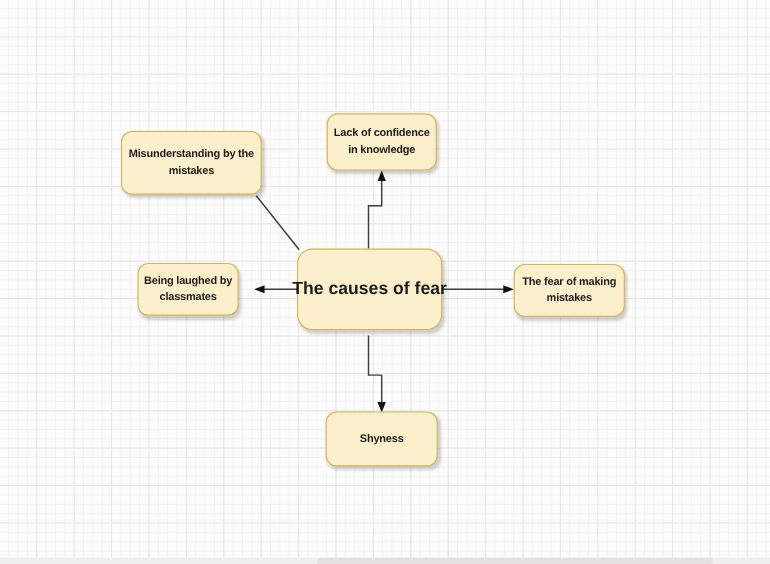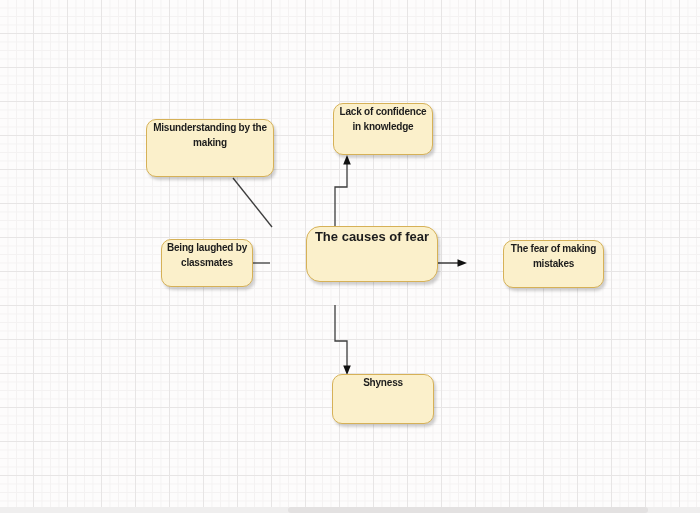--- a/index.html
+++ b/index.html
@@ -30,36 +30,35 @@
   }
   svg.edges * { pointer-events: auto; }
   .node {
     position: absolute;
     box-sizing: border-box;
     background: #fbf0cb;
     border: 1.4px solid #d6b157;
     border-radius: 10px;
     box-shadow: 2px 3px 3px rgba(0,0,0,0.18);
     display: flex;
-    align-items: flex-start;
+    align-items: center;
     justify-content: center;
     text-align: center;
     color: #1c1c1c;
     font-weight: bold;
     font-size: 10px;
     line-height: 1.5;
     letter-spacing: -0.2px;
     white-space: pre;
-    margin-left: 36px;
   }
   .node .label { white-space: pre; }
   .node-center {
-    left: 270px; top: 226px; width: 132px; height: 56px;
+    left: 270px; top: 226px; width: 132px; height: 74px;
     border-radius: 14px;
-    font-size: 13px;
+    font-size: 16px;
     letter-spacing: 0;
   }
   .node-confidence { left: 297px; top: 103px; width: 100px; height: 52px; }
   .node-teacher    { left: 110px; top: 119px; width: 128px; height: 58px; }
   .node-classmates { left: 125px; top: 239px; width: 92px; height: 48px; }
   .node-mistakes   { left: 467px; top: 240px; width: 101px; height: 48px; }
   .node-shyness    { left: 296px; top: 374px; width: 102px; height: 50px; }
 
   .hscrollbar-track {
     position: absolute;
@@ -97,21 +96,21 @@
     <path d="M233,178 L272,227" fill="none" stroke="#3d3d3d" stroke-width="1.3"></path>
   </svg>
 
   <div class="node node-confidence">
     <span class="label">Lack of confidence
 in knowledge</span>
   </div>
 
   <div class="node node-teacher">
     <span class="label">Misunderstanding by the
-making</span>
+mistakes</span>
   </div>
 
   <div class="node node-center">
     <span class="label">The causes of fear</span>
   </div>
 
   <div class="node node-classmates">
     <span class="label">Being laughed by
 classmates</span>
   </div>

